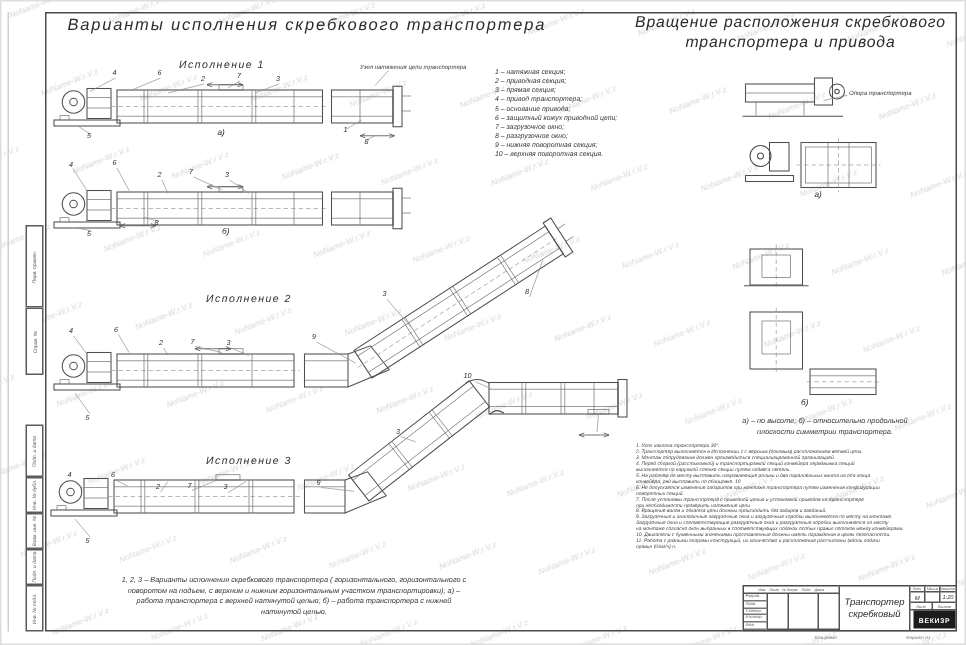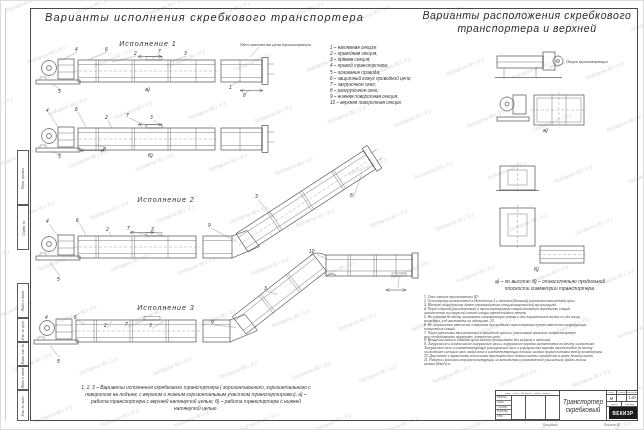--- a/index.html
+++ b/index.html
@@ -193,22 +193,22 @@
     </div>
   <div class="stamp" style="top:366px;height:24px;">
       <span>Подп. и дата</span>
     </div>
   <div class="stamp" style="top:390px;height:31px;">
       <span>Инв. № подл.</span>
     </div>
 
   <div class="t title-main" style="left:45px;top:11px;width:260px;">Варианты исполнения скребкового транспортера</div>
   <div class="t title-right" style="left:418px;top:9px;width:218px;white-space:normal;">
-    <div>Варианты расположения скребкового</div>
-    <div>транспортера и верхней</div>
+    <div>Вращение расположения скребкового</div>
+    <div>транспортера и привода</div>
   </div>
 
   <div class="t exec" style="left:103px;top:40px;">Исполнение  1</div>
   <div class="t exec" style="left:121px;top:196px;">Исполнение  2</div>
   <div class="t exec" style="left:121px;top:304px;">Исполнение  3</div>
   <div class="t micro" style="left:240px;top:42px;">Узел натяжения цепи транспортера</div>
   <div class="t sub" style="left:145px;top:86px;">а)</div>
   <div class="t sub" style="left:148px;top:152px;">б)</div>
 
   <div class="plist">

